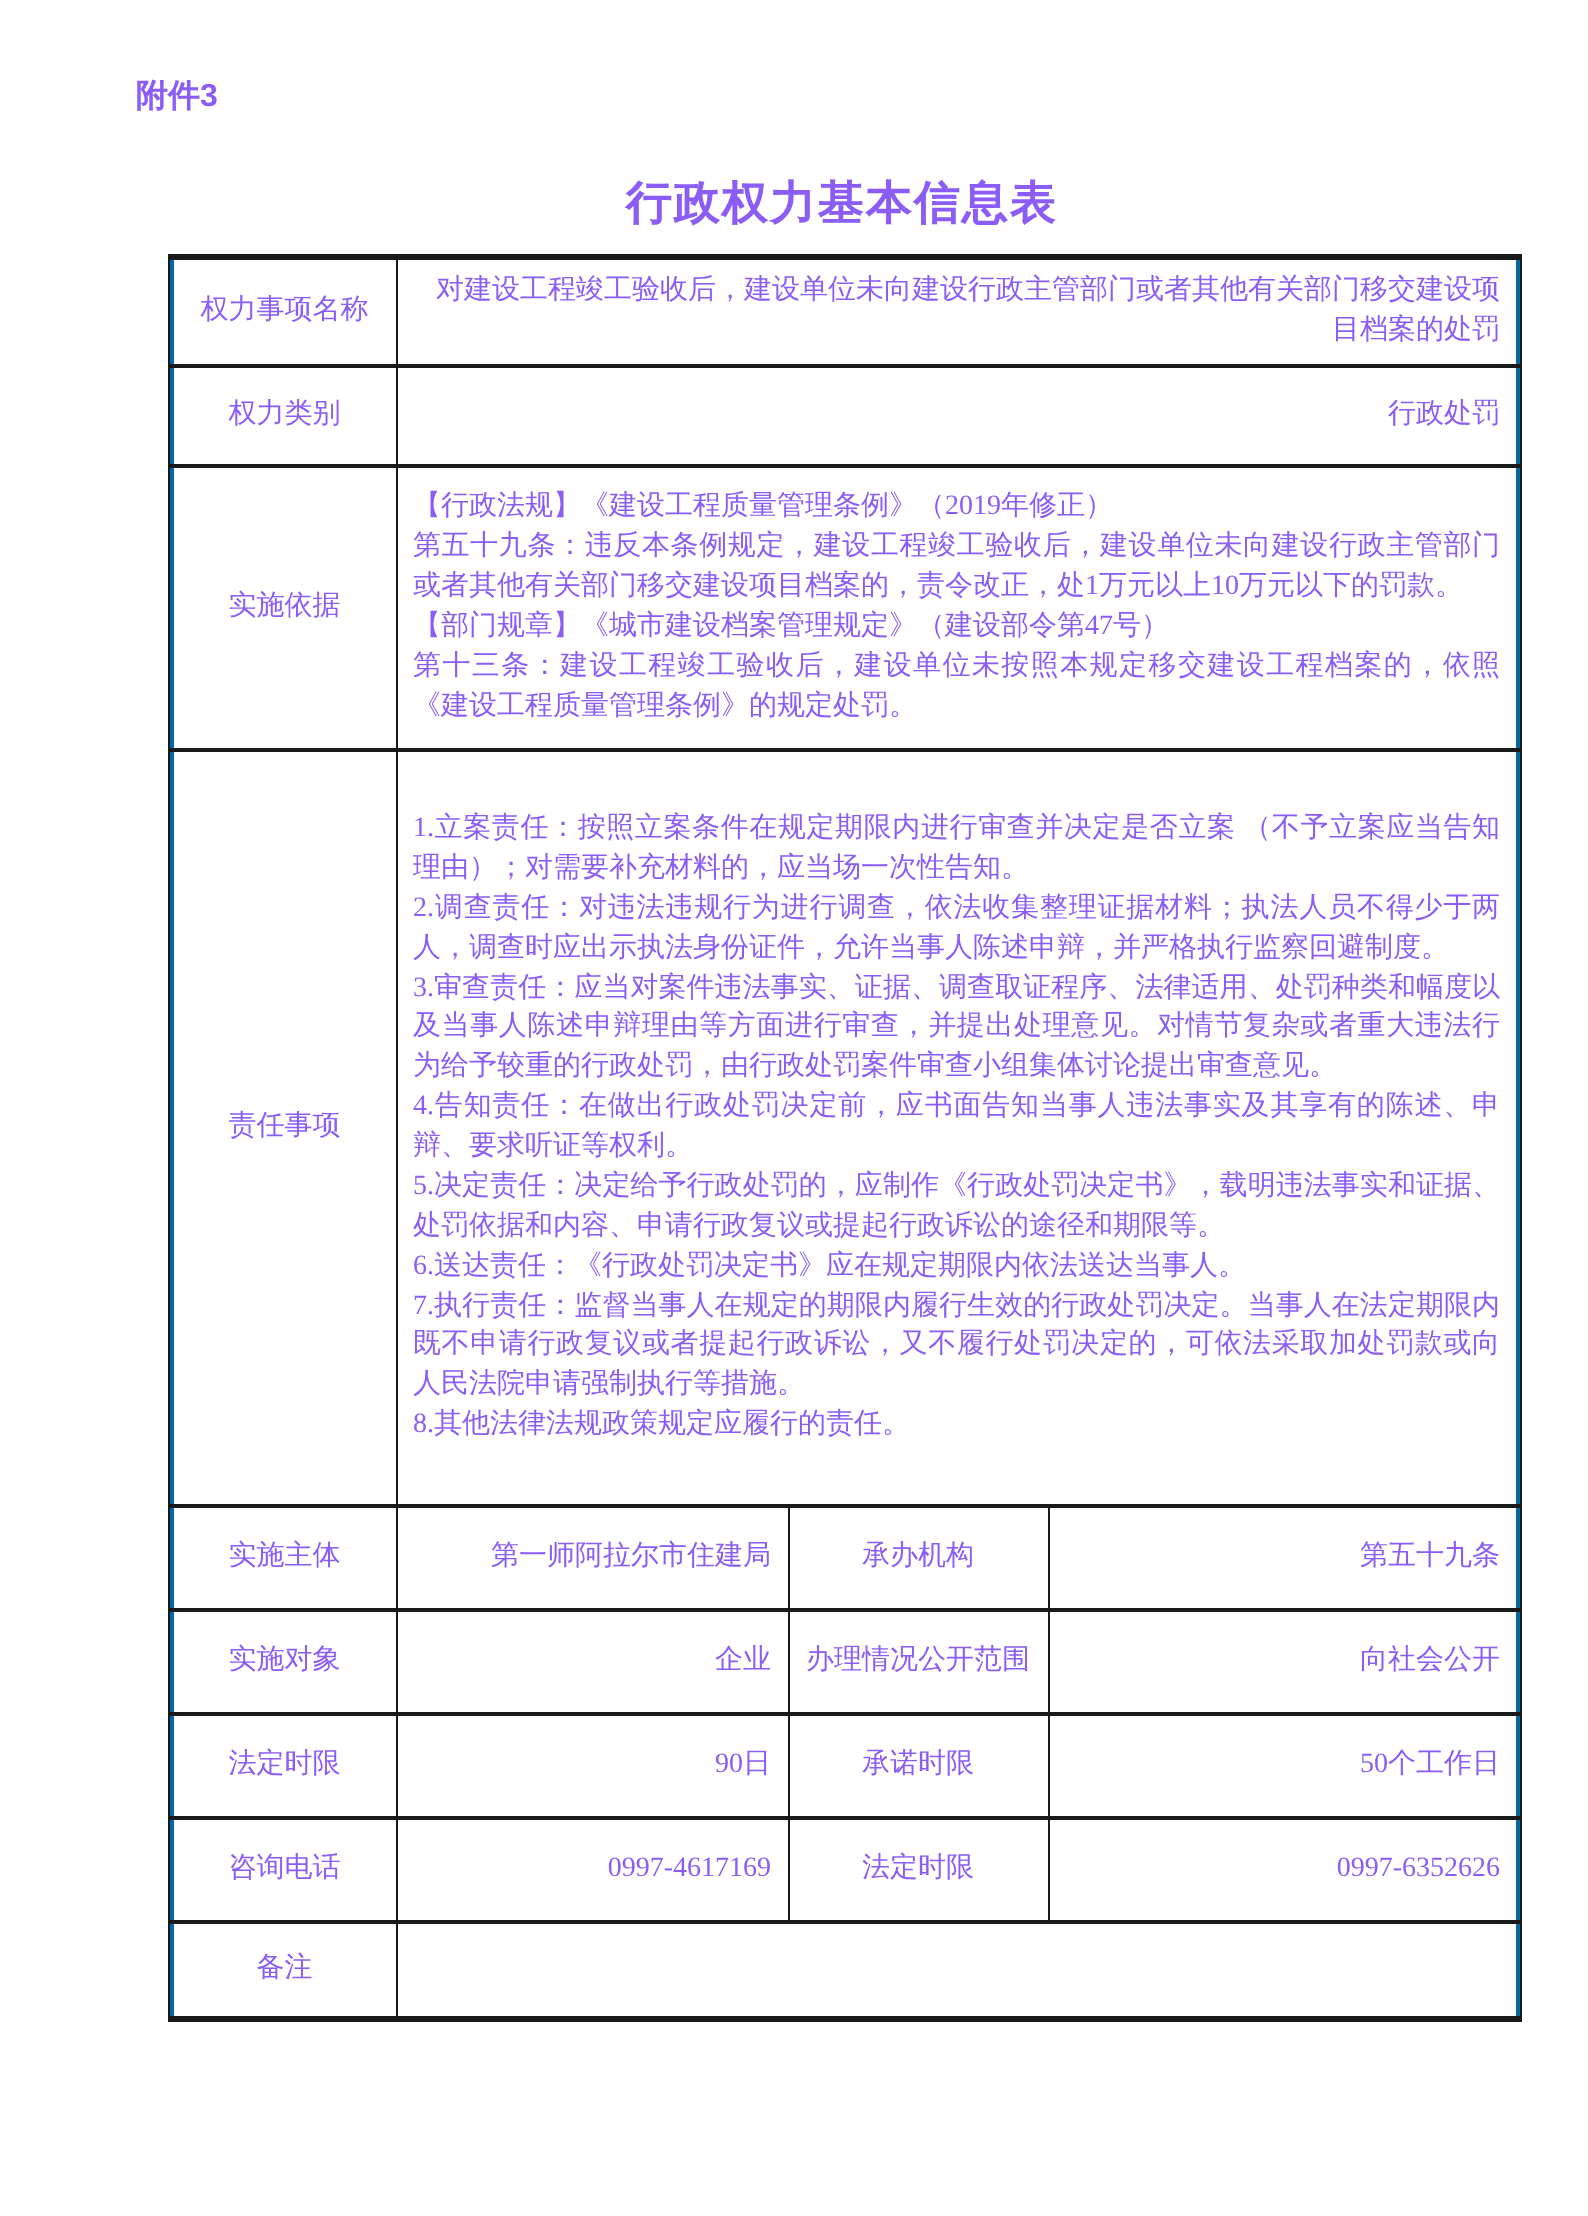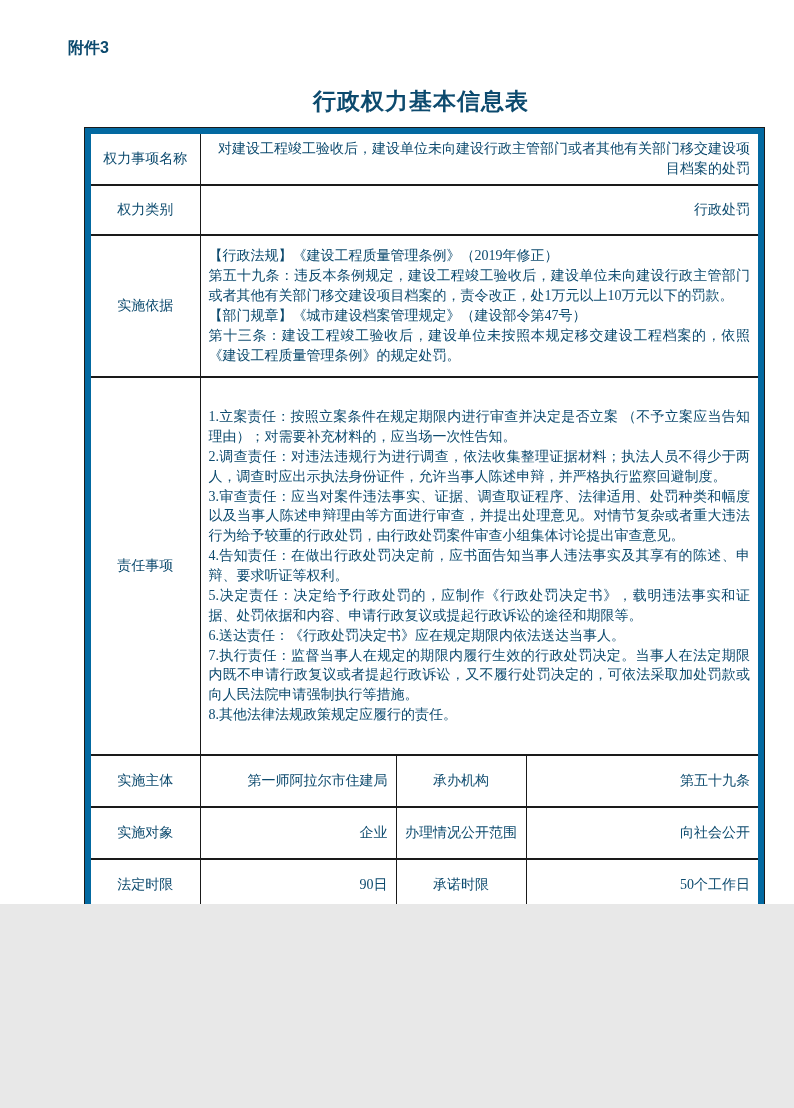--- a/index.html
+++ b/index.html
@@ -1,23 +1,23 @@
 <!DOCTYPE html>
 <html><head>
 <meta charset="utf-8">
 <style>
   * { margin: 0; padding: 0; box-sizing: border-box; }
   html, body { background: #e8e8e8; }
   .page {
     width: 794px;
-    height: 904px;
+    height: 1108px;
     background: #ffffff;
     position: relative;
     font-family: "Liberation Serif", "DejaVu Serif", serif;
-    color: #0c4a6e;
+    color: #8b5cf6;
     overflow: hidden;
   }
   .attachment {
     position: absolute;
     top: 38px;
     left: 68px;
     font-size: 16px;
     font-weight: bold;
     font-family: "Liberation Sans", "DejaVu Sans", sans-serif;
   }
@@ -43,21 +43,21 @@
   }
   table.info td {
     border-left: 1px solid #1a1a1a;
     border-right: 1px solid #1a1a1a;
     border-top: 2px solid #1a1a1a;
     border-bottom: 2px solid #1a1a1a;
     vertical-align: middle;
     padding: 4px 8px;
     line-height: 1.42;
   }
-  table.info { border: 6px solid #0369a1; outline: 1px solid #1a1a1a; }
+  table.info { border: 2px solid #0369a1; outline: 1px solid #1a1a1a; }
   td.lbl { text-align: center; }
   td.val-center { text-align: right; }
   td.val-left {
     text-align: justify;
     white-space: pre-wrap;
     padding: 6px 9px;
     vertical-align: middle;
   }
   tr.r1 { height: 54px; }
   tr.r2 { height: 50px; }

